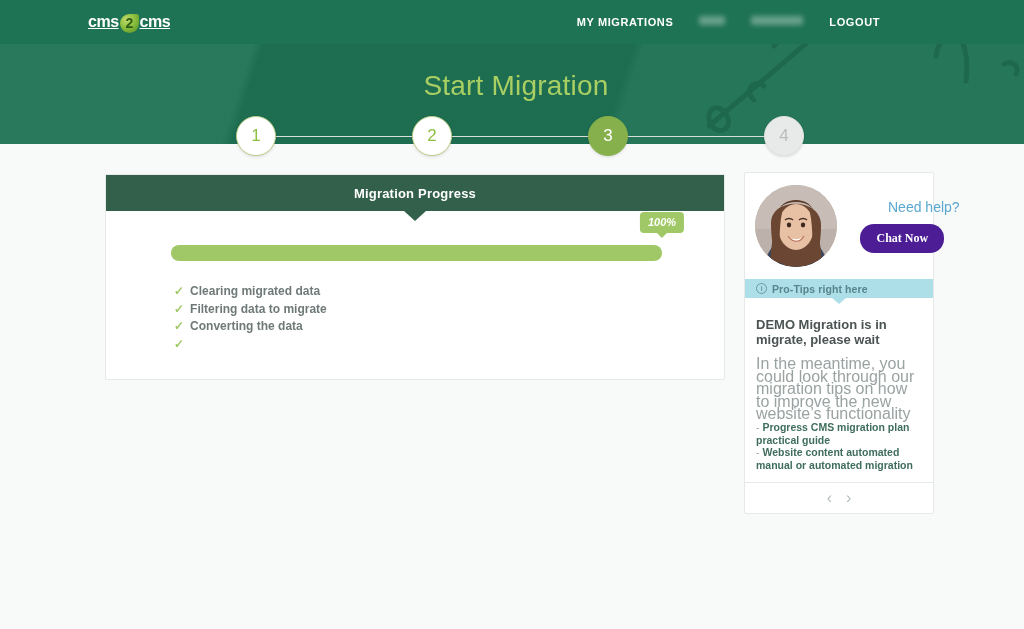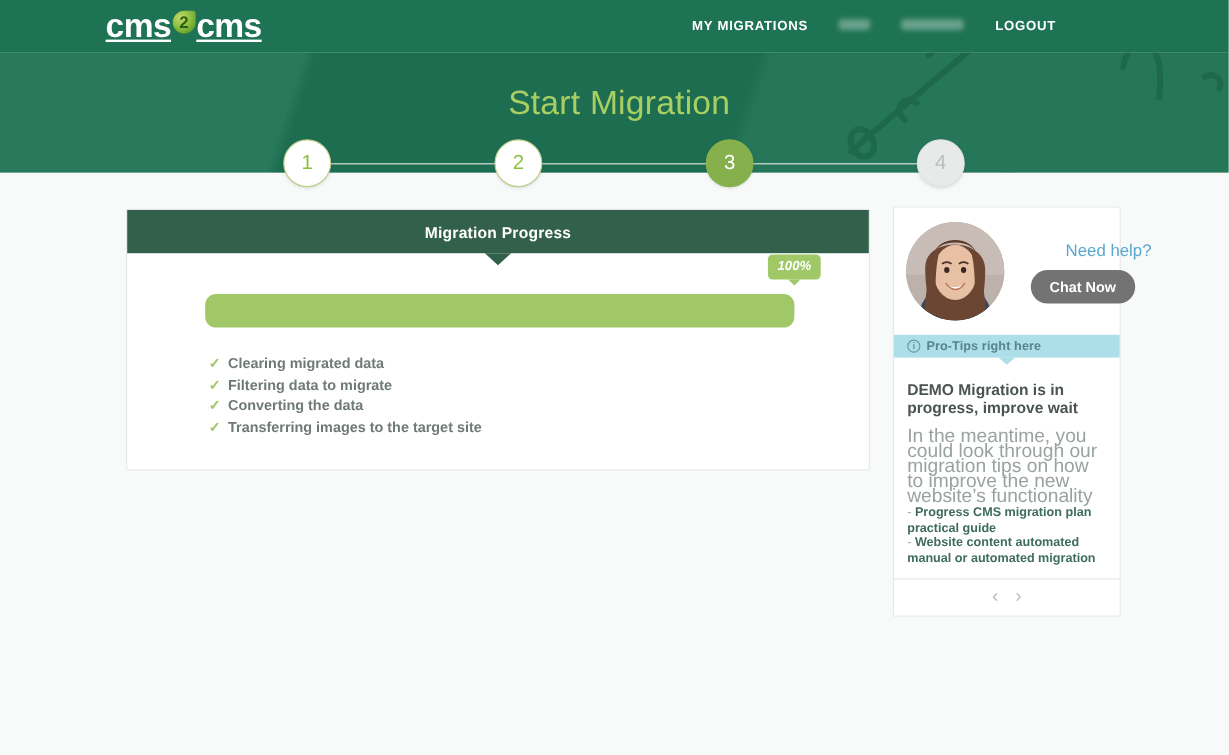--- a/index.html
+++ b/index.html
@@ -18,21 +18,22 @@
     position: relative;
     height: 44px;
     background: #1f7355;
     display: flex;
     align-items: center;
     z-index: 30;
   }
   .logo {
     margin-left: 88px;
     display: flex;
-    font-size: 28px;
+    align-items: center;
+    font-size: 16px;
     font-weight: bold;
     color: #ffffff;
     letter-spacing: -0.5px;
     line-height: 1;
     user-select: none;
   }
   .logo-mark {
     display: inline-block;
     width: 19px;
     height: 19px;
@@ -208,21 +209,21 @@
     border-right: 11px solid transparent;
     border-top: 10px solid #33604b;
   }
   .card-body {
     padding: 34px 0 26px 0;
     position: relative;
   }
   .bar-wrap {
     position: relative;
     margin: 0 62px 0 65px;
-    height: 28px;
+    height: 16px;
   }
   .bar-track {
     position: absolute;
     inset: 0;
     border-radius: 9px;
     background: transparent;
   }
   .bar-fill {
     position: absolute;
     left: 0; top: 0; bottom: 0;
@@ -304,28 +305,28 @@
     gap: 9px;
     padding-right: 2px;
   }
   .need-help {
     color: #5aa7cf;
     font-size: 14px;
     white-space: nowrap;
     padding-left: 43px;
   }
   .chat-now {
-    background: #737373;
+    background: #4c1d95;
     color: #ffffff;
     border: none;
     border-radius: 14px;
     padding: 7px 16px;
     font-size: 12px;
     font-weight: bold;
-    font-family: Liberation Sans, sans-serif;
+    font-family: Liberation Serif, serif;
     cursor: pointer;
     white-space: nowrap;
   }
   .protips-bar {
     position: relative;
     background: #addfe8;
     height: 19px;
     display: flex;
     align-items: center;
     gap: 5px;
@@ -462,21 +463,20 @@
           <li class="check-item" style="list-style: none;">
             <span class="check-mark">✓</span>
             <span>Filtering data to migrate</span>
           </li>
           <li class="check-item" style="list-style: none;">
             <span class="check-mark">✓</span>
             <span>Converting the data</span>
           </li>
           <li class="check-item" style="list-style: none;">
             <span class="check-mark">✓</span>
-            <span>Transferring images to the target site</span>
           </li>
         </ul>
     </div>
   </div>
 
   <div class="help-panel">
     <div class="help-top">
       <div class="avatar">
         <svg viewBox="0 0 82 82" width="82" height="82">
           <defs>
@@ -508,21 +508,21 @@
         <button class="chat-now">Chat Now</button>
       </div>
     </div>
 
     <div class="protips-bar">
       <span class="info-icon">i</span>
       <span class="protips-label">Pro-Tips right here</span>
     </div>
 
     <div class="tips-body">
-      <div class="tips-title">DEMO Migration is in progress, improve wait</div>
+      <div class="tips-title">DEMO Migration is in migrate, please wait</div>
       <div class="tips-intro">In the meantime, you could look through our migration tips on how to improve the new website’s functionality</div>
       <div id="tips-links">
           <div class="tip-link-row"><span>- </span><a class="tip-link" href="#">Progress CMS migration plan practical guide</a></div>
           <div class="tip-link-row"><span>- </span><a class="tip-link" href="#">Website content automated manual or automated migration</a></div>
         </div>
     </div>
 
     <div class="tips-nav">
       <span class="tips-arrow">‹</span>
       <span class="tips-arrow">›</span>

